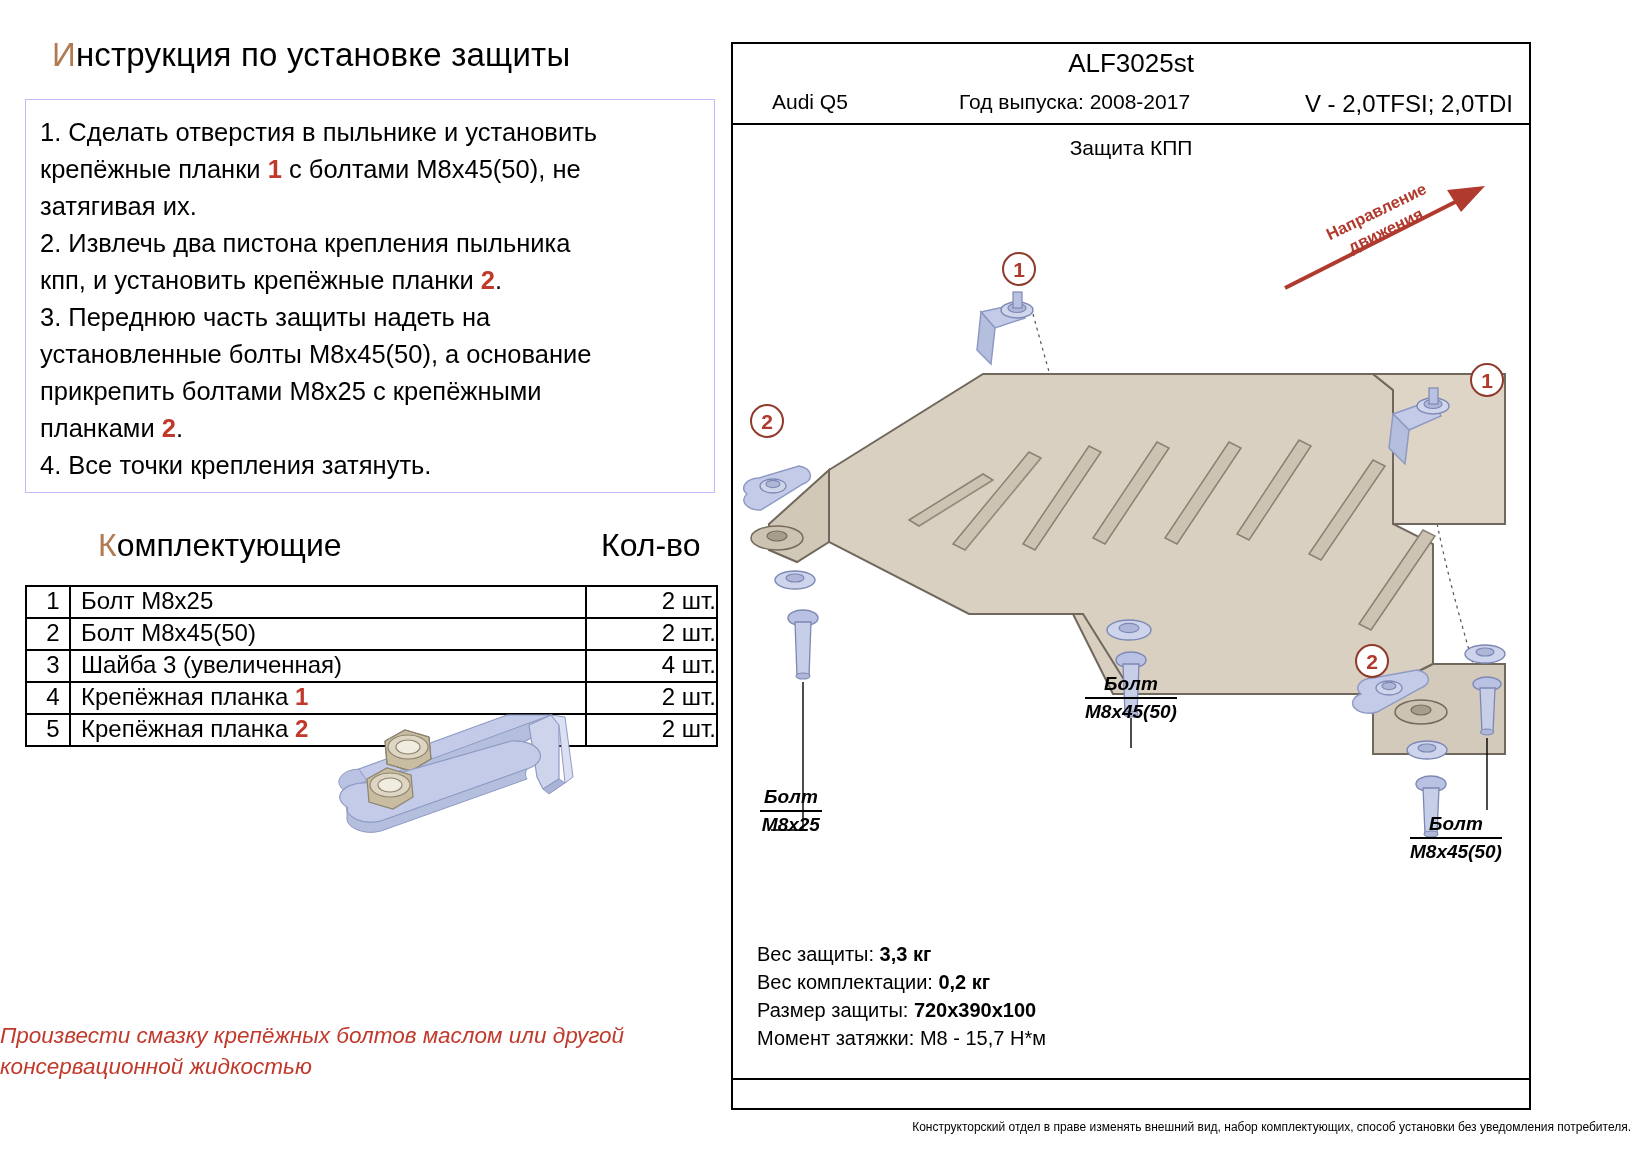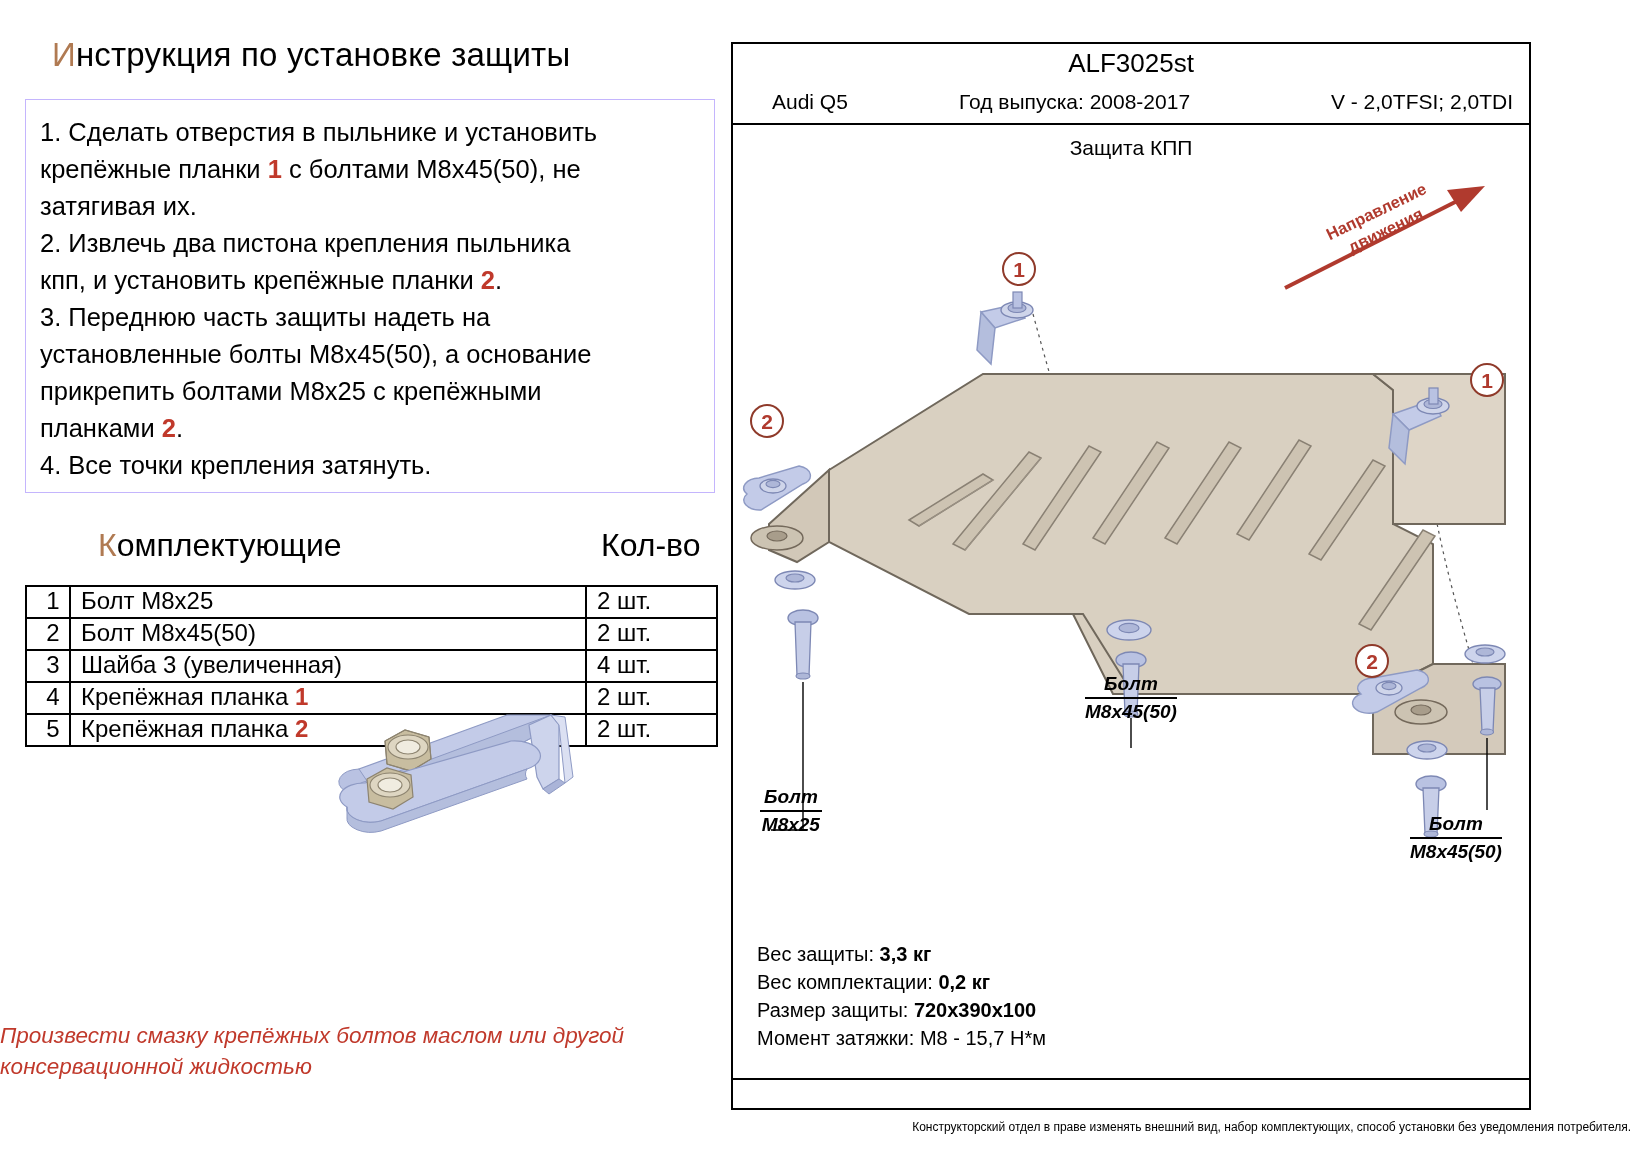--- a/index.html
+++ b/index.html
@@ -106,21 +106,21 @@
     width: 44px;
     text-align: center;
     padding-left: 0;
   }
   td.c-name {
     width: 516px;
     position: relative;
   }
   td.c-qty {
     width: 131px;
-    text-align: left;
+    text-align: right;
     padding-left: 0;
   }
   tr.tall td { height: 142px; }
   tr.tall2 td { height: 150px; }
   .name-label { padding-top: 3px; }
   .part-img {
     position: absolute;
     right: 6px;
     top: 14px;
   }
@@ -172,21 +172,21 @@
     position: absolute;
     left: 226px;
     top: 46px;
     font-size: 21px;
     white-space: nowrap;
   }
   .hdr-engine {
     position: absolute;
     right: 16px;
     top: 46px;
-    font-size: 21px;
+    font-size: 24px;
     white-space: nowrap;
   }
   .hdr-subtitle {
     position: absolute;
     left: 0; right: 0;
     top: 92px;
     text-align: center;
     font-size: 21px;
   }
 

